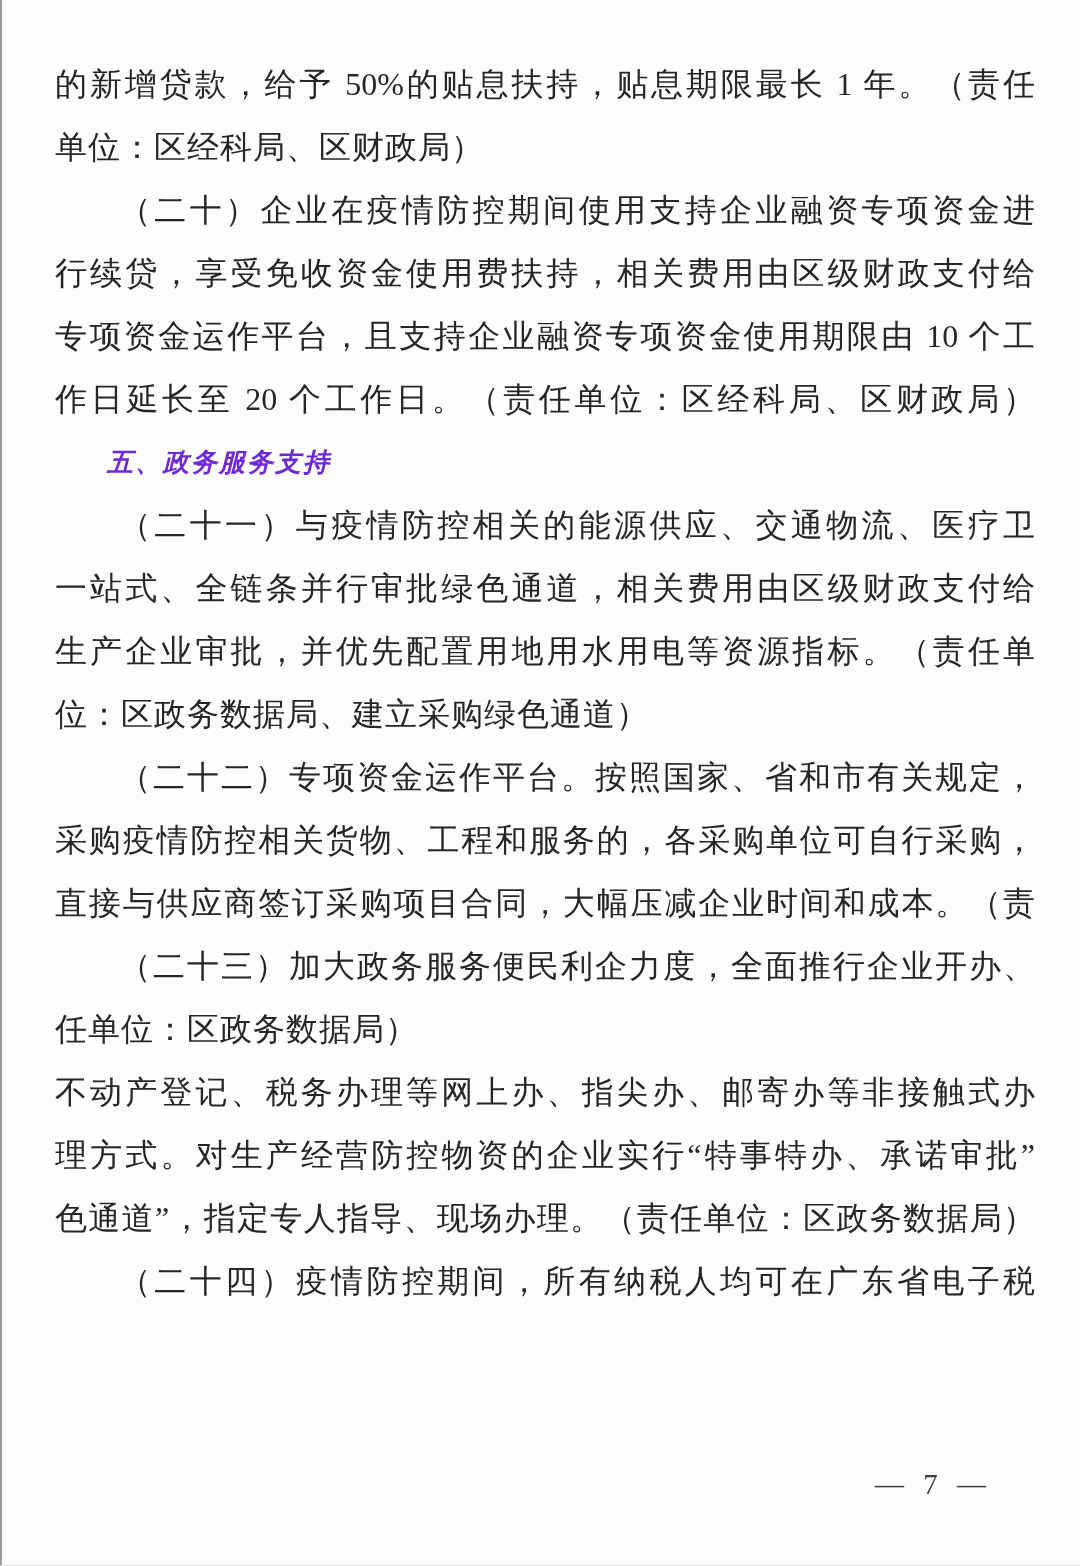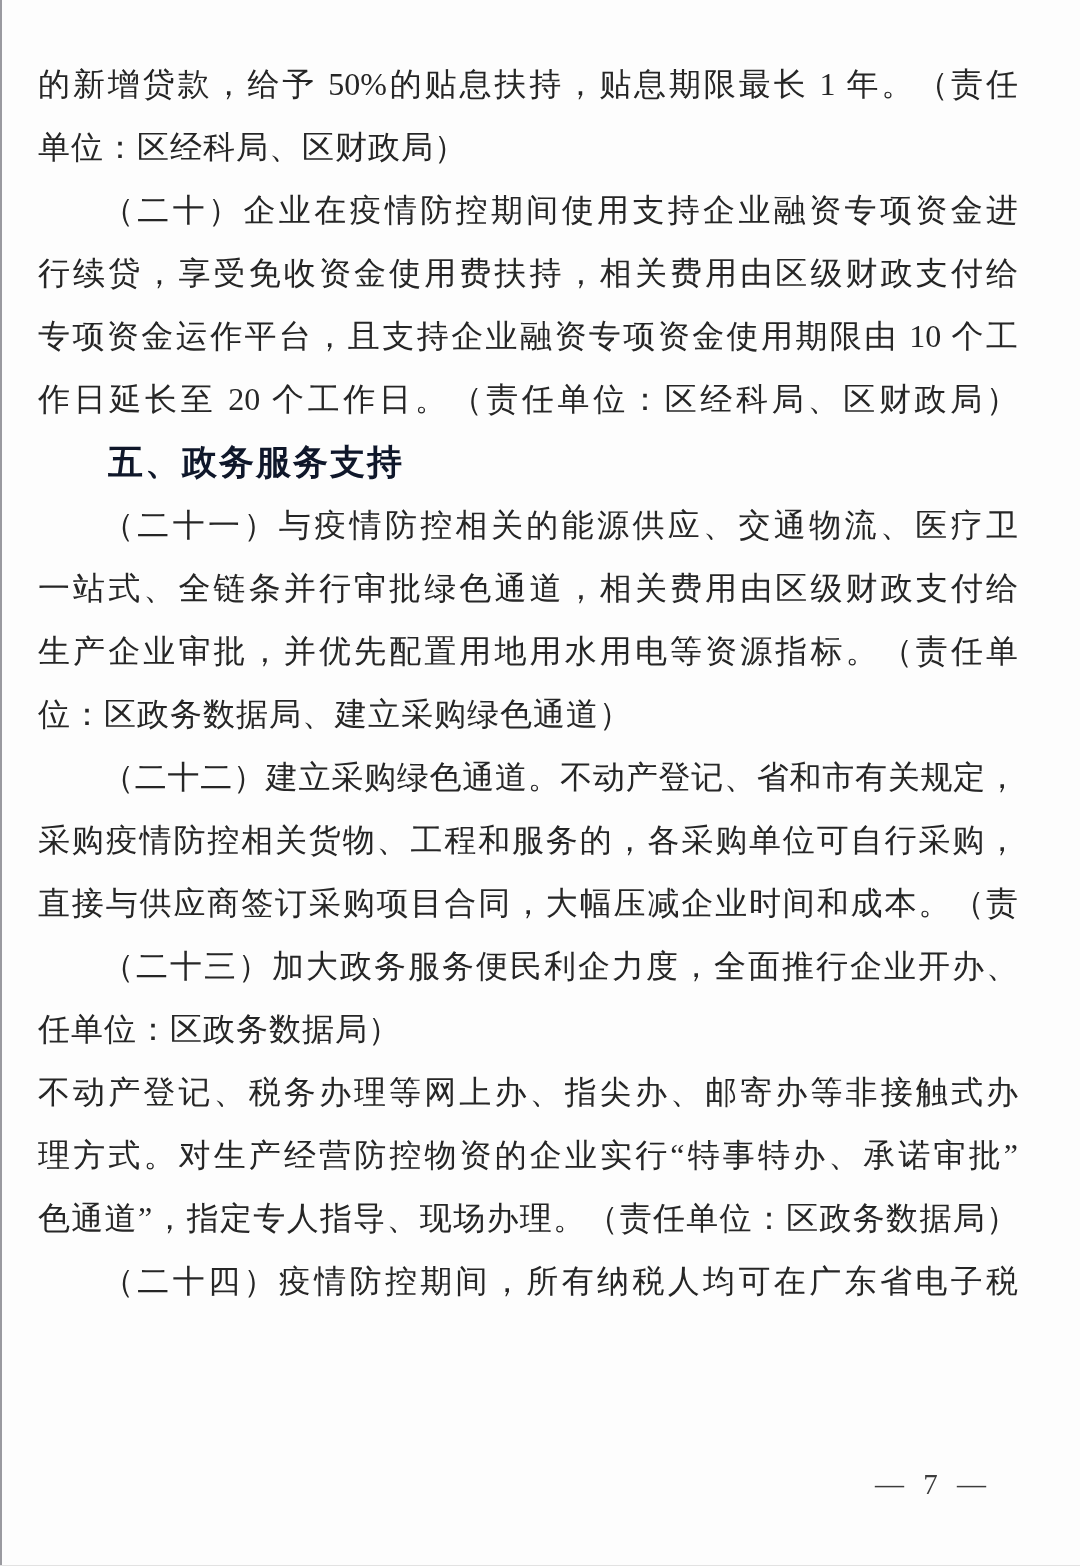--- a/index.html
+++ b/index.html
@@ -21,21 +21,21 @@
     background: #9a9aa0;
   }
   .scan-edge-bottom {
     position: absolute;
     left: 0; bottom: 0;
     width: 1080px; height: 1px;
     background: #e2e2e2;
   }
   .doc-body {
     position: absolute;
-    left: 38px;
+    left: 55px;
     top: 53px;
     width: 980px;
     color: #262626;
   }
   .text-line {
     height: 63px;
     line-height: 63px;
     font-size: 32px;
     overflow: hidden;
     white-space: nowrap;
@@ -47,23 +47,24 @@
     text-align-last: justify;
     text-justify: inter-character;
     letter-spacing: 0;
   }
   .text-line.indent {
     text-indent: 2em;
   }
   .text-line.heading {
     font-family: "DejaVu Sans", "Liberation Sans", sans-serif;
     font-weight: 700;
-    font-size: 35px;
+    font-size: 26px;
     letter-spacing: 2px;
-    color: #0f172a;
+    color: #6d28d9;
+    font-style: italic;
   }
   .page-number {
     position: absolute;
     right: 88px;
     top: 1468px;
     font-size: 29px;
     letter-spacing: 6px;
     color: #3c3c3c;
     font-family: "Liberation Serif", "DejaVu Serif", serif;
   }
@@ -79,21 +80,21 @@
     <div class="text-line">单位：区经科局、区财政局）</div>
     <div class="text-line indent justify">（二十）企业在疫情防控期间使用支持企业融资专项资金进</div>
     <div class="text-line justify">行续贷，享受免收资金使用费扶持，相关费用由区级财政支付给</div>
     <div class="text-line justify">专项资金运作平台，且支持企业融资专项资金使用期限由 10 个工</div>
     <div class="text-line justify">作日延长至 20 个工作日。（责任单位：区经科局、区财政局）</div>
     <div class="text-line indent heading">五、政务服务支持</div>
     <div class="text-line indent justify">（二十一）与疫情防控相关的能源供应、交通物流、医疗卫</div>
     <div class="text-line justify">一站式、全链条并行审批绿色通道，相关费用由区级财政支付给</div>
     <div class="text-line justify">生产企业审批，并优先配置用地用水用电等资源指标。（责任单</div>
     <div class="text-line">位：区政务数据局、建立采购绿色通道）</div>
-    <div class="text-line indent justify">（二十二）建立采购绿色通道。不动产登记、省和市有关规定，</div>
+    <div class="text-line indent justify">（二十二）专项资金运作平台。按照国家、省和市有关规定，</div>
     <div class="text-line justify">采购疫情防控相关货物、工程和服务的，各采购单位可自行采购，</div>
     <div class="text-line justify">直接与供应商签订采购项目合同，大幅压减企业时间和成本。（责</div>
     <div class="text-line indent justify">（二十三）加大政务服务便民利企力度，全面推行企业开办、</div>
     <div class="text-line">任单位：区政务数据局）</div>
     <div class="text-line justify">不动产登记、税务办理等网上办、指尖办、邮寄办等非接触式办</div>
     <div class="text-line justify">理方式。对生产经营防控物资的企业实行“特事特办、承诺审批”</div>
     <div class="text-line justify">色通道”，指定专人指导、现场办理。（责任单位：区政务数据局）</div>
     <div class="text-line indent justify">（二十四）疫情防控期间，所有纳税人均可在广东省电子税</div>
   </div>
 

